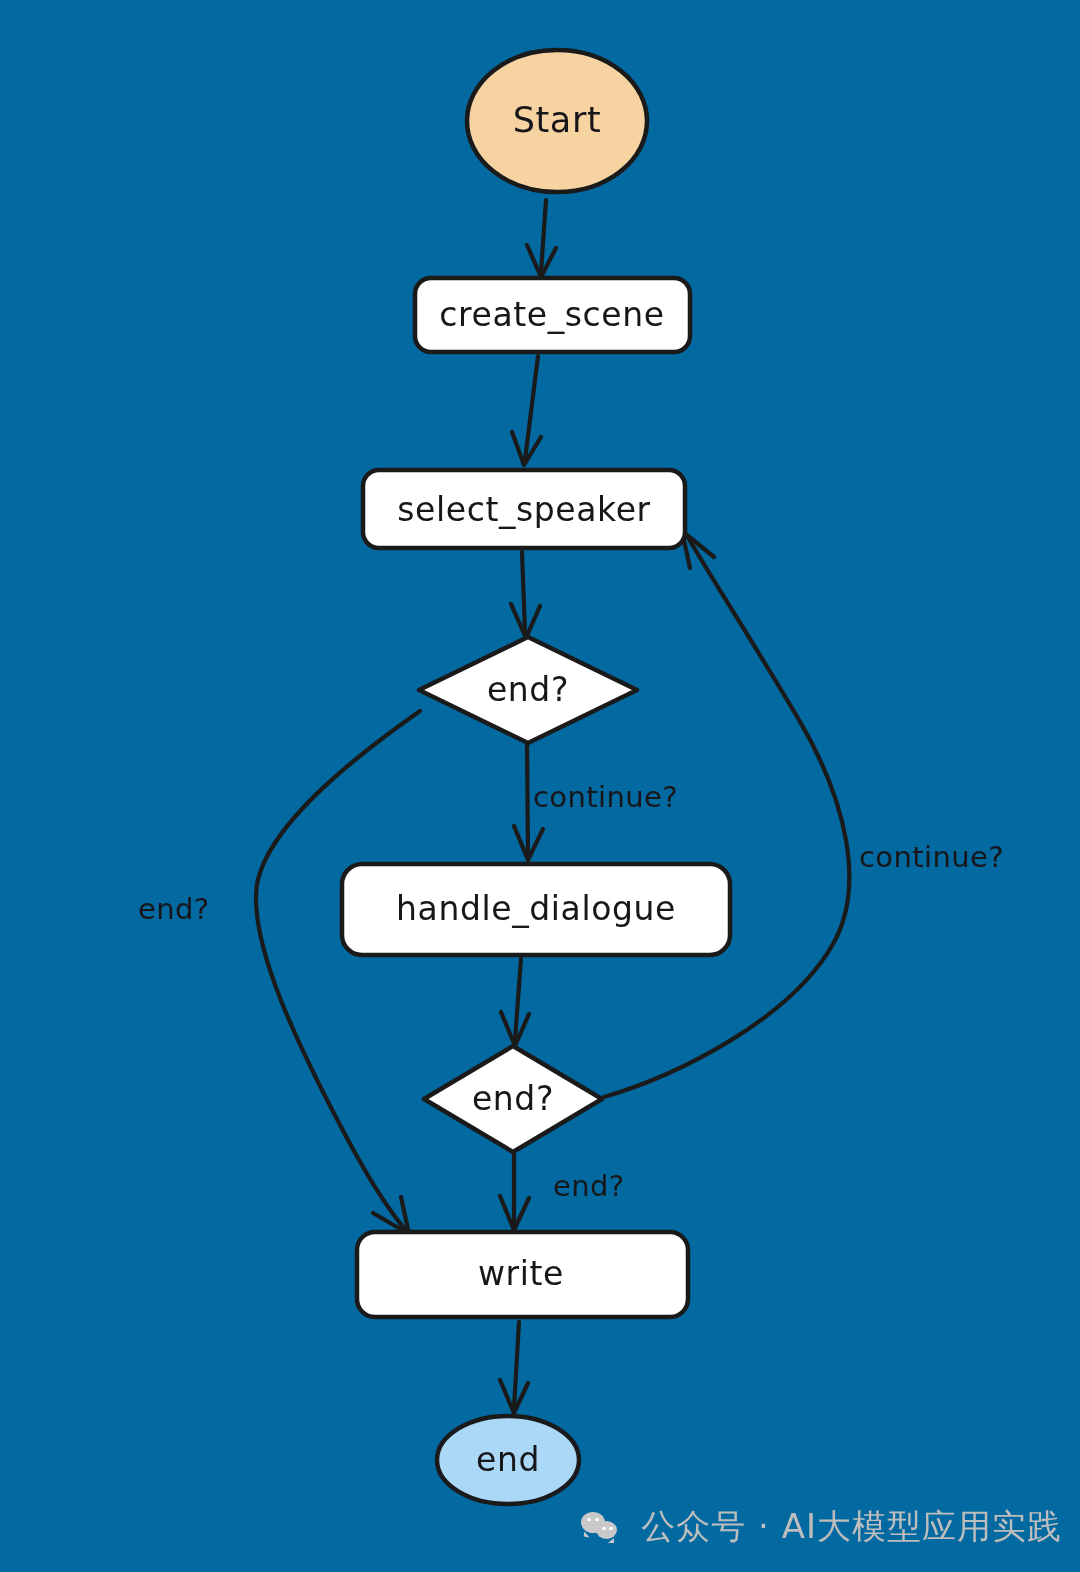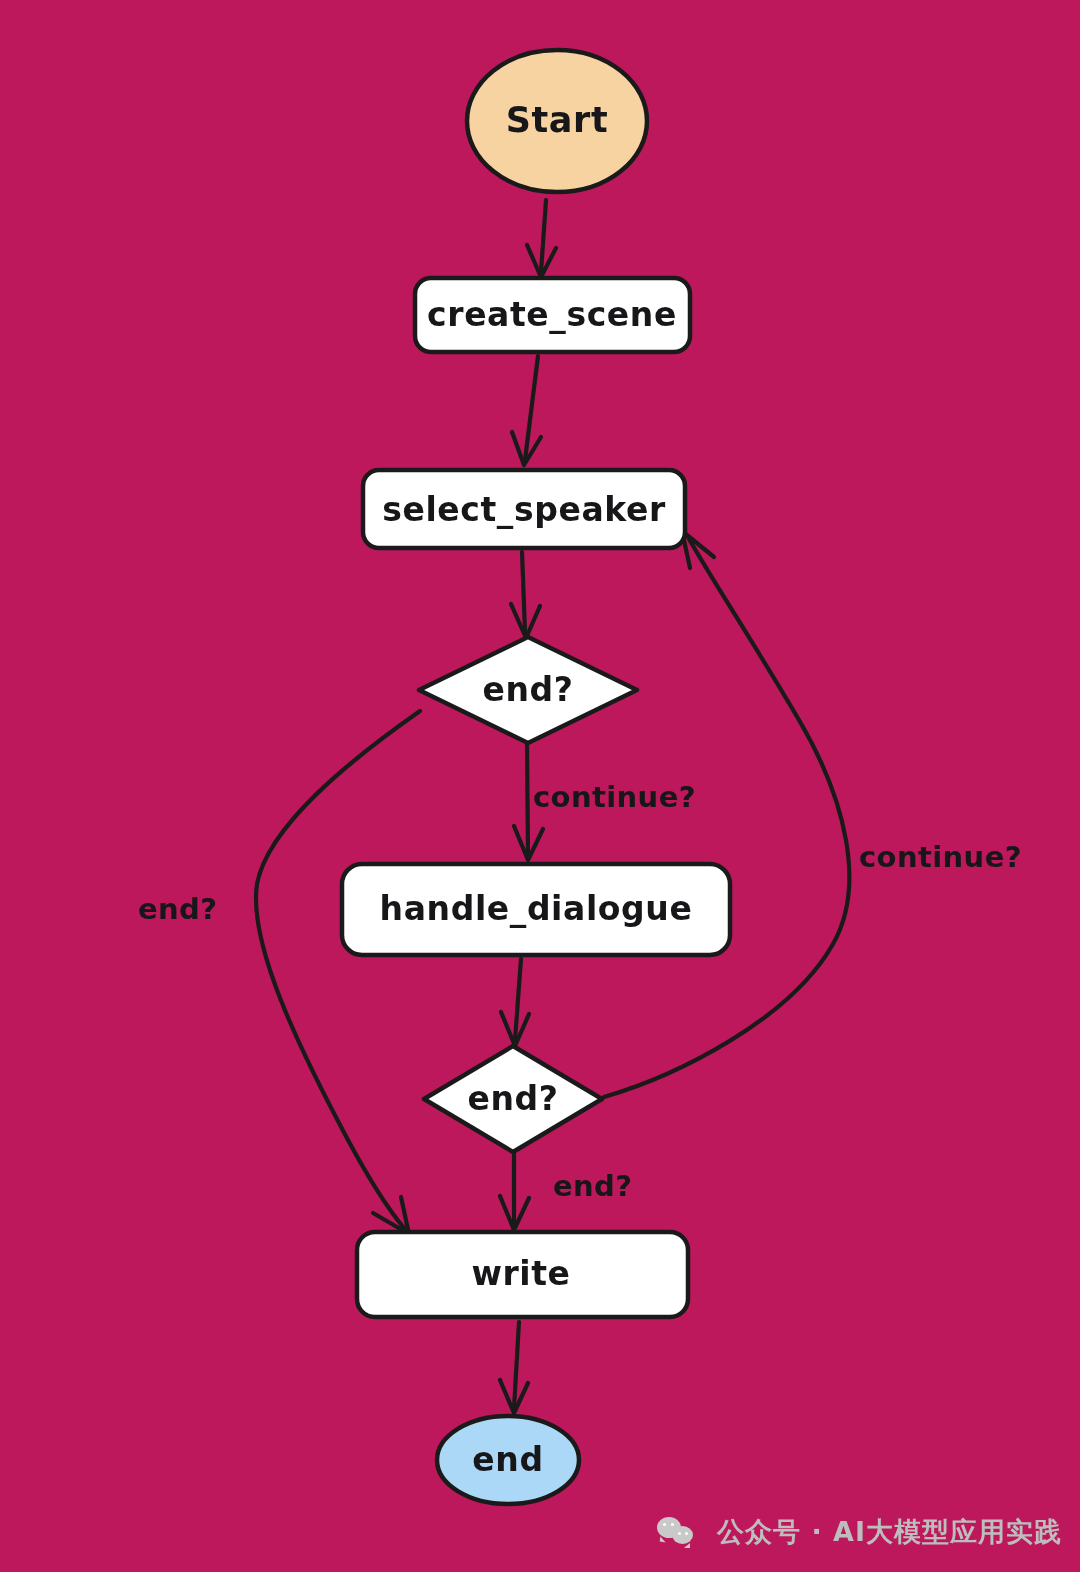--- a/index.html
+++ b/index.html
@@ -7,23 +7,22 @@
     padding: 0;
     background: #ffffff;
   }
   body {
     font-family: "DejaVu Sans", sans-serif;
   }
   #canvas {
     position: relative;
     width: 1080px;
     height: 1572px;
-    background: #be185d;
+    background: #0369a1;
     overflow: hidden;
-    font-weight: bold;
   }
   #flow-svg {
     position: absolute;
     left: 0;
     top: 0;
     width: 1080px;
     height: 1572px;
   }
   .node-shape {
     stroke: #1a1a1a;
@@ -66,21 +65,21 @@
   }
   
   #watermark {
     position: absolute;
     right: 18px;
     bottom: 22px;
     display: flex;
     align-items: center;
     gap: 20px;
     color: #bdbdbd;
-    font-size: 27px;
+    font-size: 34px;
     font-family: "DejaVu Sans", sans-serif;
     letter-spacing: 1px;
     user-select: none;
   }
   #watermark .wm-icon {
     width: 40px;
     height: 34px;
     position: relative;
     flex: 0 0 auto;
   }

